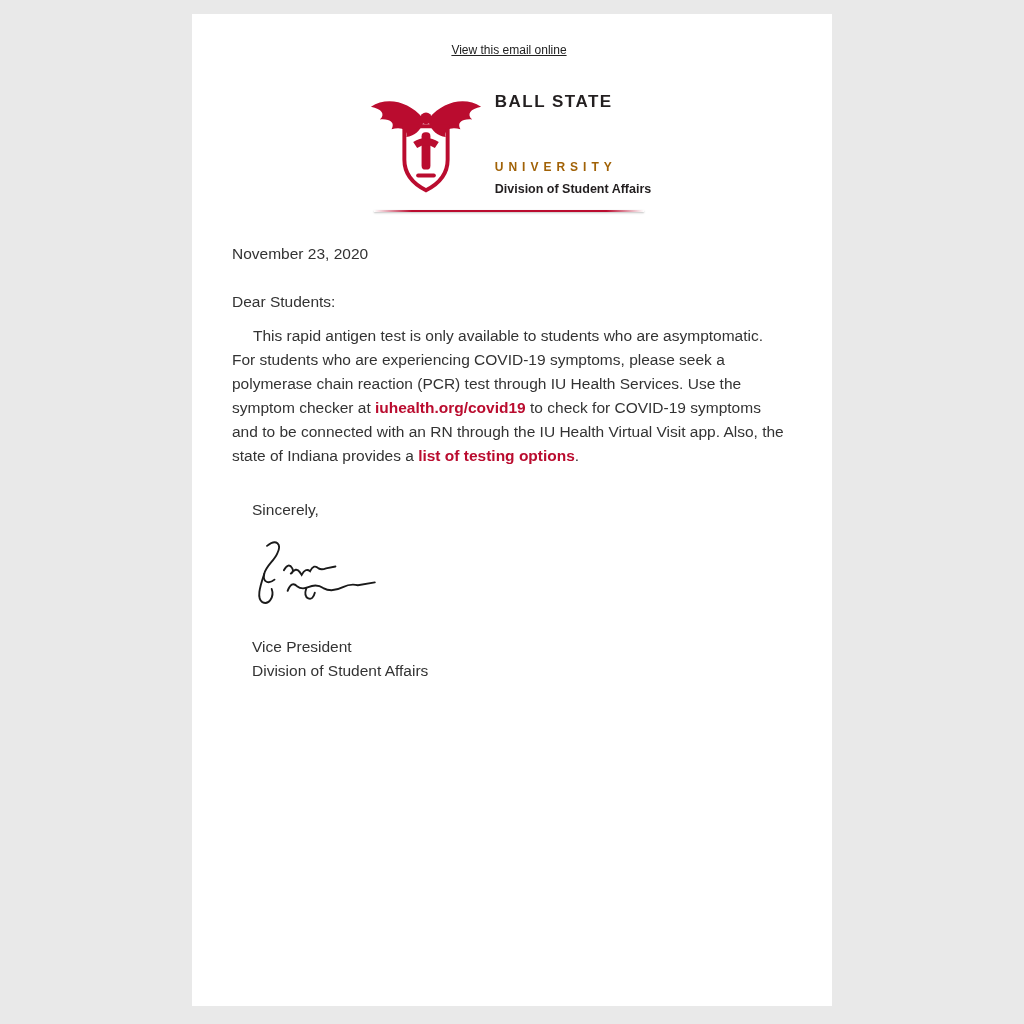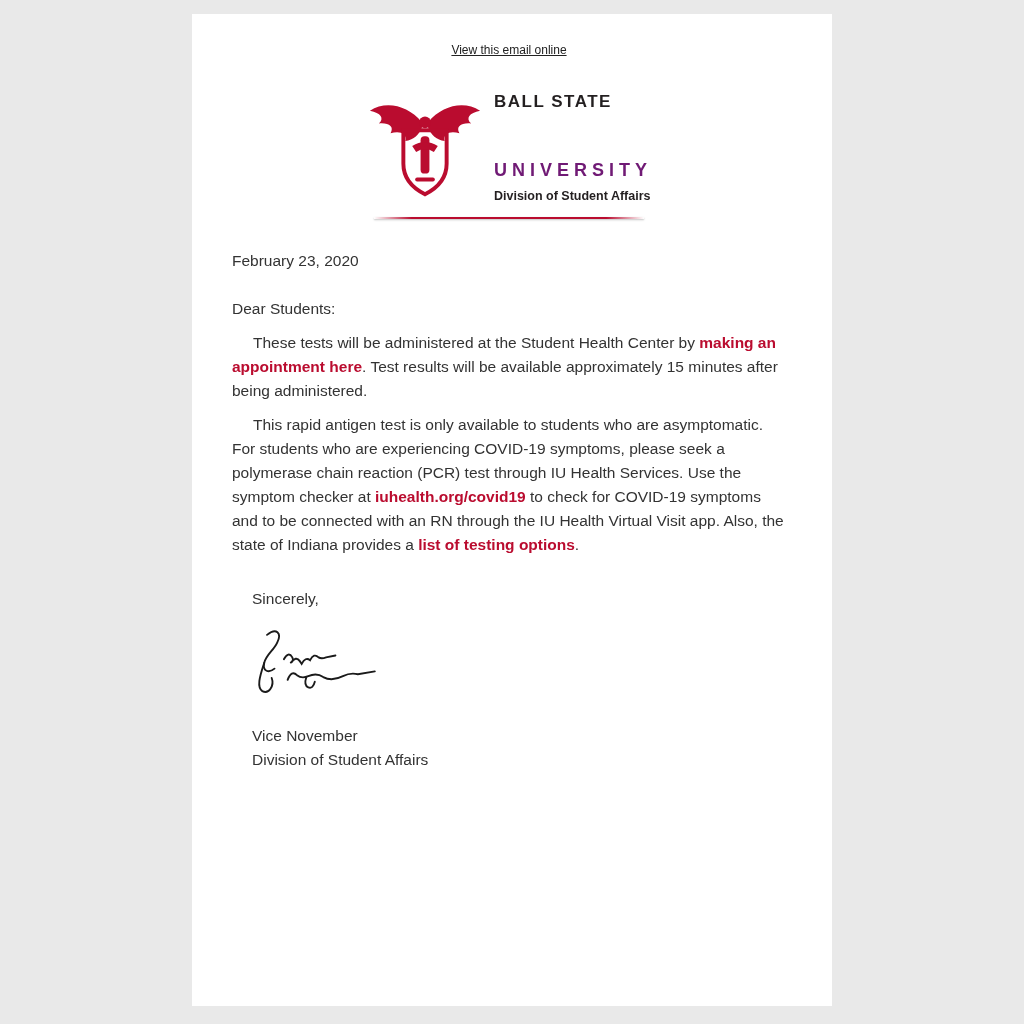--- a/index.html
+++ b/index.html
@@ -41,24 +41,24 @@
   .logo-emblem { width: 118px; height: 100px; flex: 0 0 auto; }
   .logo-text { text-align: left; }
   .logo-line1 {
     font-size: 17px;
     font-weight: 700;
     letter-spacing: 1.5px;
     color: #231f20;
     line-height: 1.15;
   }
   .logo-line2 {
-    font-size: 18px;
+    font-size: 12px;
     font-weight: 600;
     letter-spacing: 5px;
-    color: #701a75;
+    color: #a16207;
     line-height: 1.2;
     margin-bottom: 8px;
     margin-top: 48px;
   }
   .logo-line3 {
     font-size: 12.5px;
     font-weight: 700;
     color: #231f20;
   }
   .logo-divider {
@@ -127,28 +127,25 @@
         <div class="logo-line1">BALL STATE</div>
         <div class="logo-line2">UNIVERSITY</div>
         <div class="logo-line3">Division of Student Affairs</div>
       </span>
     </div>
 
     <div class="logo-divider"></div>
 
     <div class="letter">
 
-      <div class="date-line">February 23, 2020</div>
+      <div class="date-line">November 23, 2020</div>
 
       <div class="salutation">Dear Students:</div>
 
 
-      <p class="para">
-        <span>These tests will be administered at the Student Health Center by </span><a class="red-link">making an appointment here</a><span>. Test results will be available approximately 15 minutes after being administered.</span>
-      </p>
 
       <p class="para">
         <span>This rapid antigen test is only available to students who are asymptomatic. For students who are experiencing COVID-19 symptoms, please seek a polymerase chain reaction (PCR) test through IU Health Services. Use the symptom checker at </span><a class="red-link">iuhealth.org/covid19</a><span> to check for COVID-19 symptoms and to be connected with an RN through the IU Health Virtual Visit app. Also, the state of Indiana provides a </span><a class="red-link">list of testing options</a><span>.</span>
       </p>
 
 
       <div class="closing-block">
         <div class="closing-word">Sincerely,</div>
 
         <span class="signature-image">
@@ -160,20 +157,20 @@
 
               <path d="M34 36 q5 -9 9 -2 q2 4 -2 6 q6 -8 10 -2 l2 3 q4 -8 9 -4 q4 -8 9 -3 q3 2 8 0 l10 -2"></path>
 
               <path d="M38 58 q4 -11 10 -5 q5 4 12 1 q9 -4 16 1 q9 5 21 -1 q8 -4 16 -2 l18 -3"></path>
               <path d="M58 55 q-3 9 2 11 q5 2 7 -6"></path>
             </g>
           </svg>
         </span>
 
         <div class="sig-name-block">
-          <div class="sig-line">Vice November</div>
+          <div class="sig-line">Vice President</div>
           <div class="sig-line">Division of Student Affairs</div>
         </div>
       </div>
 
     </div>
   </div>
 </div>
 
 </body></html>

